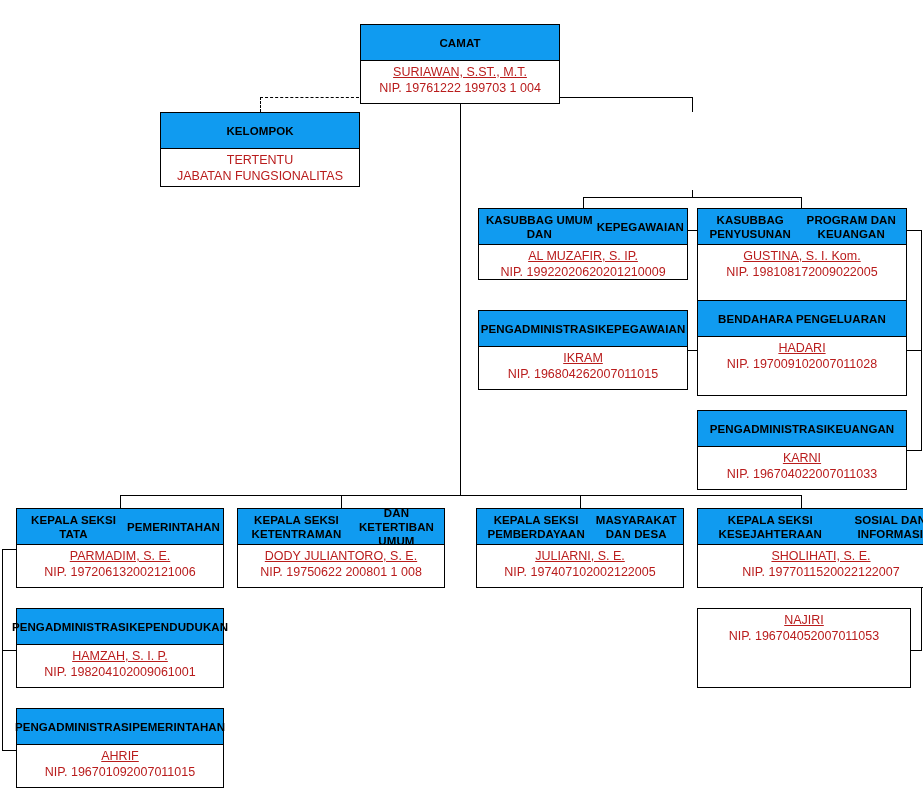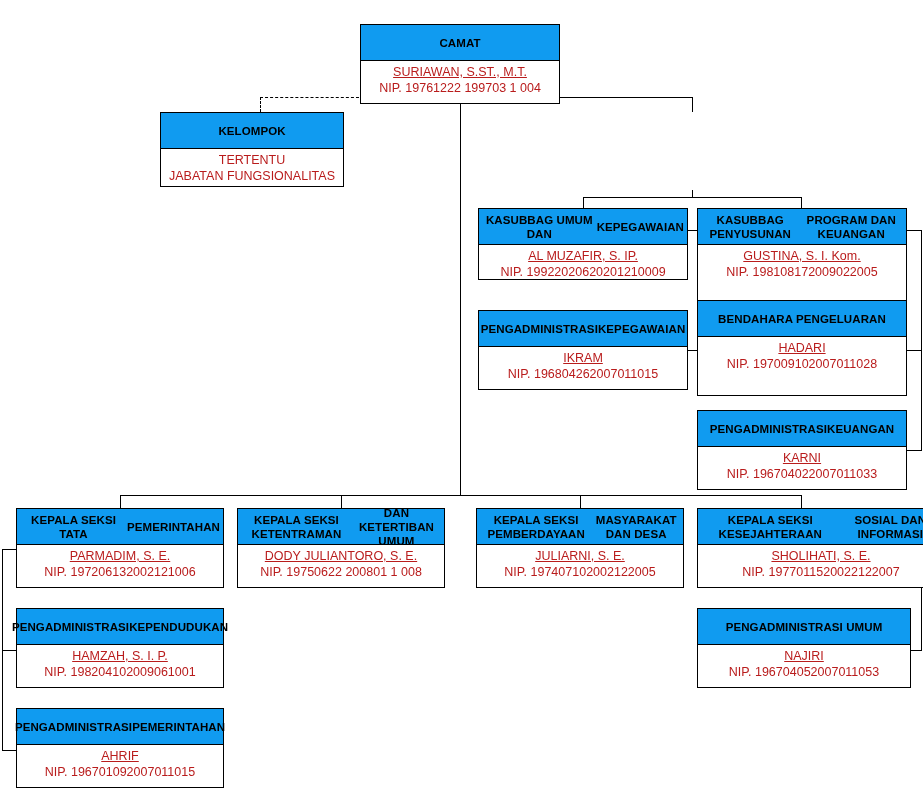--- a/index.html
+++ b/index.html
@@ -129,21 +129,21 @@
   <div class="line-h" style="left:911px; top:650px; width:11px;"></div>
 
   <div class="node" style="left:360px; top:8px; width:200px; height:80px;margin-top:16px;">
     <div class="node-title t1">CAMAT</div>
     <div class="node-body">
       <span class="node-person">SURIAWAN, S.ST., M.T.</span>
       <span class="node-nip">NIP. 19761222 199703 1 004</span>
     </div>
   </div>
 
-  <div class="node" style="left:160px; top:112px; width:184px; height:75px;">
+  <div class="node" style="left:160px; top:112px; width:200px; height:75px;">
     <div class="node-title t1">KELOMPOK</div>
     <div class="node-body">
       <span class="node-nip">TERTENTU</span>
       <span class="node-nip">JABATAN FUNGSIONALITAS</span>
     </div>
   </div>
 
 
   <div class="node" style="left:478px; top:208px; width:210px; height:72px;">
     <div class="node-title t2">
@@ -267,20 +267,19 @@
         <br>
       <span>PEMERINTAHAN</span>
     </div>
     <div class="node-body">
       <span class="node-person">AHRIF</span>
       <span class="node-nip">NIP. 196701092007011015</span>
     </div>
   </div>
 
   <div class="node" style="left:697px; top:608px; width:214px; height:80px;">
-    <div class="node-title t2">PENGADMINISTRASI UMUM</div>
     <div class="node-body">
       <span class="node-person">NAJIRI</span>
       <span class="node-nip">NIP. 196704052007011053</span>
     </div>
   </div>
 
 </div>
 
 </body></html>

